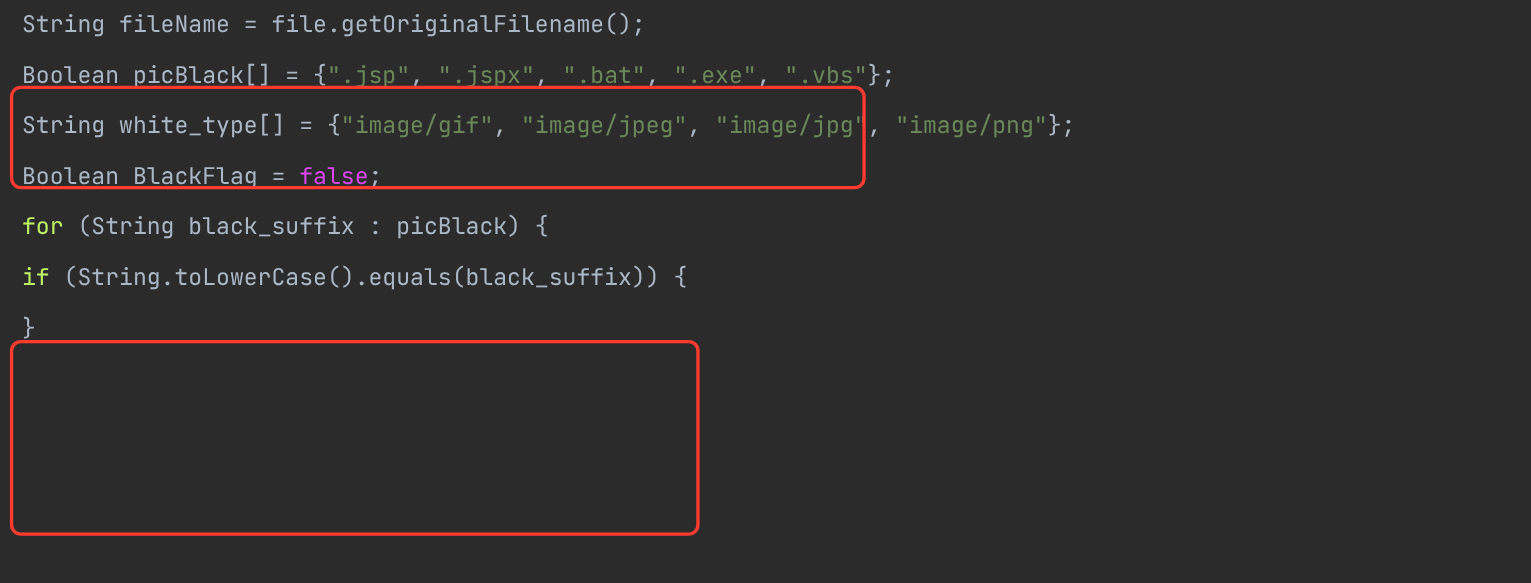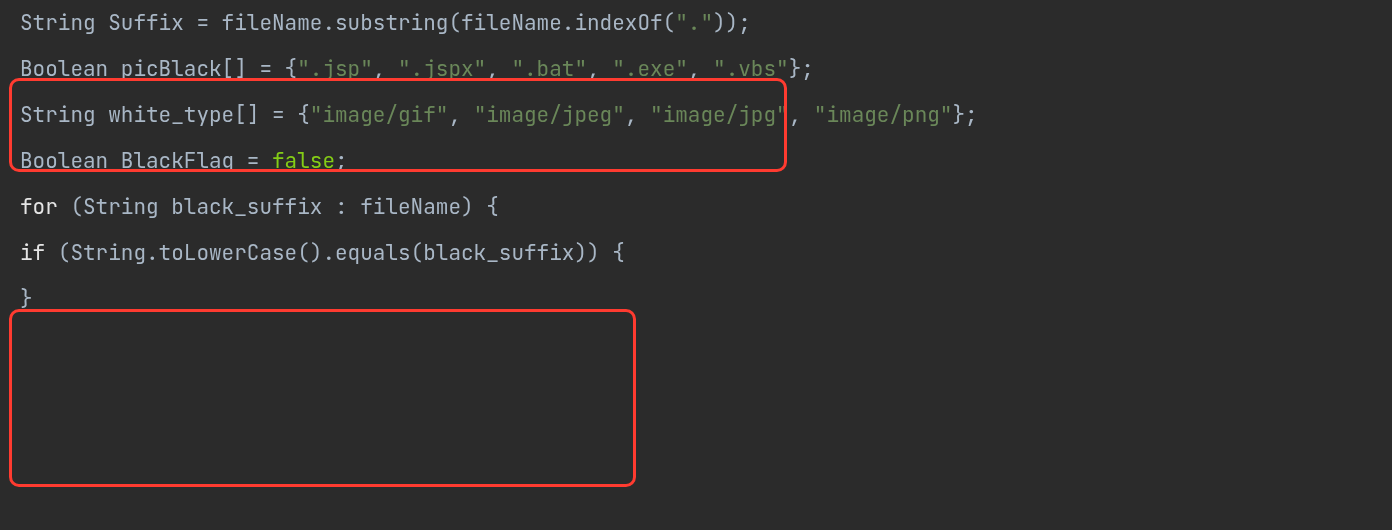--- a/index.html
+++ b/index.html
@@ -16,23 +16,23 @@
   }
   .editor {
     position: relative;
     padding: 0 0 0 20px;
     color: #a9b7c6;
   }
   .line {
     white-space: pre;
     position: relative;
   }
-  .kw { color: #e5e5e5; }      
+  .kw { color: #bef264; }      
   .str { color: #6a8759; }
-  .bool { color: #84cc16; text-align: right; }
+  .bool { color: #d946ef; text-align: right; }
   .hl-box {
     position: absolute;
     border: 3px solid #ff3b30;
     border-radius: 10px;
     pointer-events: none;
   }
   .box1 {
     left: 9px;
     top: 78px;
     width: 778px;
@@ -43,32 +43,32 @@
     top: 309px;
     width: 627px;
     height: 178px;
   }
 </style>
 </head>
 <body>
 
 <div class="editor">
 
+  <div class="line"><span>String fileName = file.getOriginalFilename();</span></div>
 
 
-  <div class="line"><span>String Suffix = fileName.substring(fileName.indexOf(</span><span class="str">"."</span><span>));</span></div>
 
   <div class="line"><span>Boolean picBlack[] = {</span><span class="str">".jsp"</span><span>, </span><span class="str">".jspx"</span><span>, </span><span class="str">".bat"</span><span>, </span><span class="str">".exe"</span><span>, </span><span class="str">".vbs"</span><span>};</span></div>
 
   <div class="line"><span>String white_type[] = {</span><span class="str">"image/gif"</span><span>, </span><span class="str">"image/jpeg"</span><span>, </span><span class="str">"image/jpg"</span><span>, </span><span class="str">"image/png"</span><span>};</span></div>
 
   <div class="line"><span>Boolean BlackFlag = </span><span class="bool">false</span><span>;</span></div>
 
 
-  <div class="line"><span class="kw">for</span><span> (String black_suffix : fileName) {</span></div>
+  <div class="line"><span class="kw">for</span><span> (String black_suffix : picBlack) {</span></div>
 
   <div class="line"><span class="kw">if</span><span> (String.toLowerCase().equals(black_suffix)) {</span></div>
 
 
 
   <div class="line"><span>}</span></div>
 
   <div class="hl-box box1"></div>
   <div class="hl-box box2"></div>
 </div>

